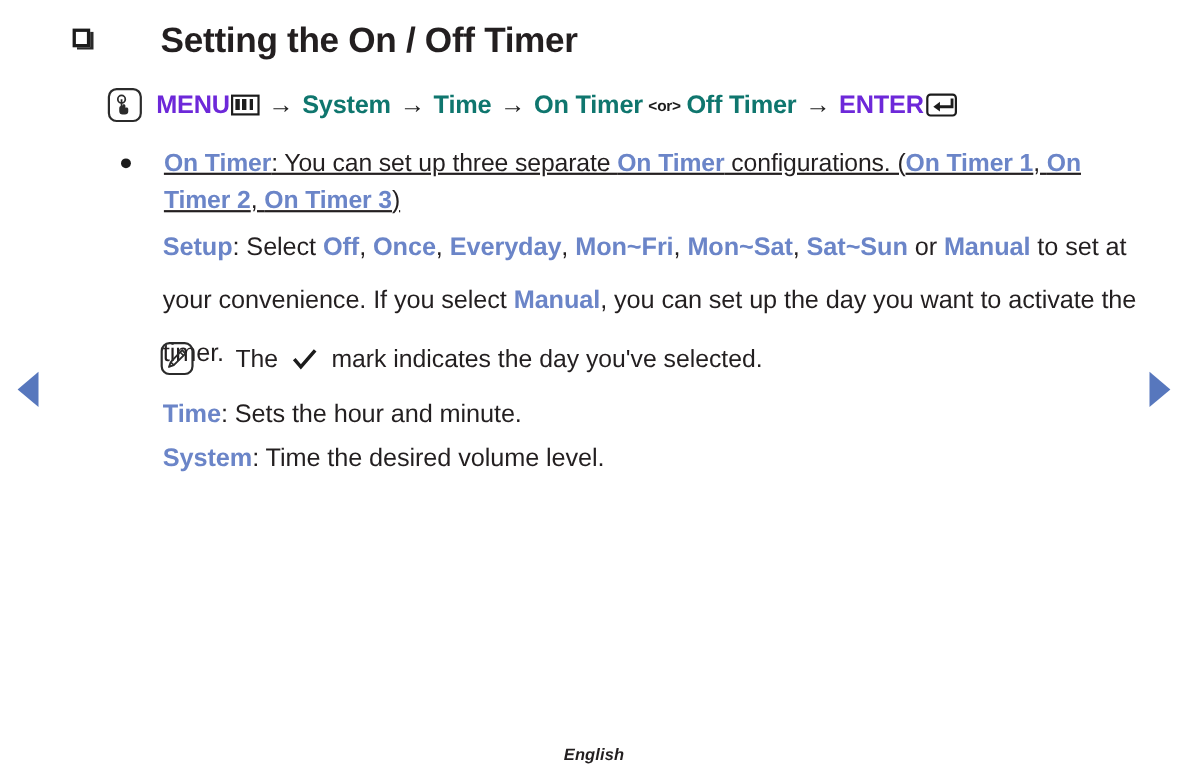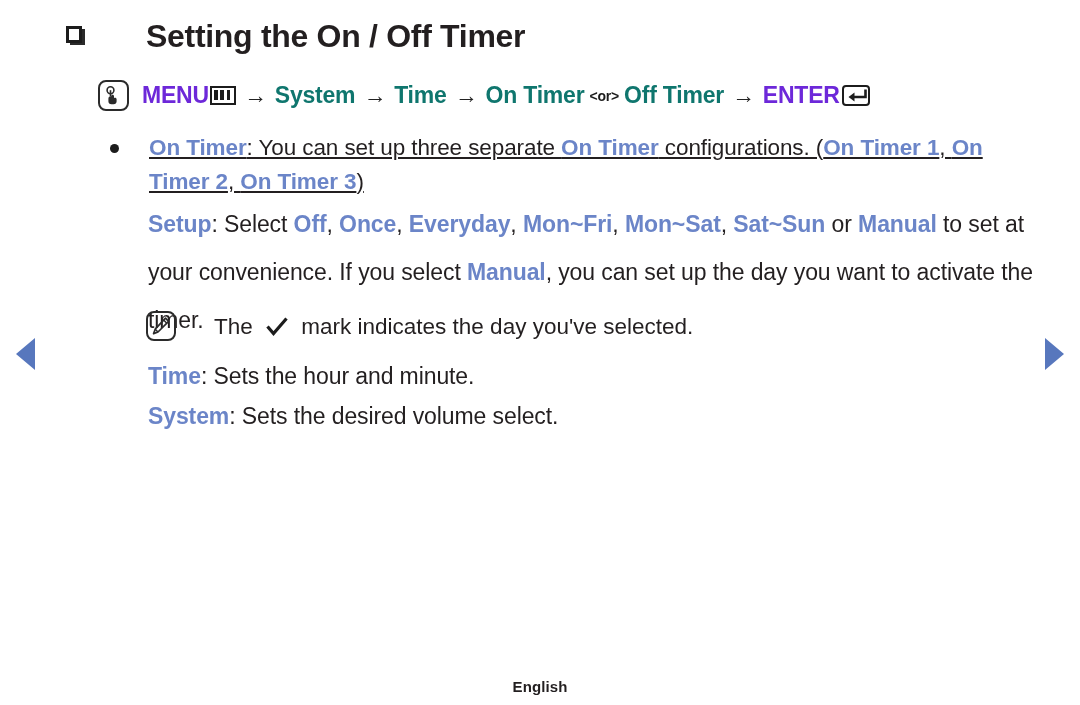--- a/index.html
+++ b/index.html
@@ -205,20 +205,21 @@
   
   .footer {
     position: absolute;
     left: 0; right: 0;
     top: 678px;
     text-align: center;
     font-size: 15px;
     font-weight: bold;
     color: #231f20;
     letter-spacing: 0.1px;
+    font-style: italic;
   }
 </style>
 </head>
 <body>
 
 <div class="page-title-row">
   <span class="sq-bullet">
     <span class="shadow"></span>
       <span class="face"></span>
   </span>
@@ -286,18 +287,18 @@
       <path d="M12.6 4.0 L15.8 7.2" stroke="#2b2b2b" stroke-width="1.5"></path>
     </svg>
   </span>
   <span><span class="plain">The </span><span class="check-mark"><svg width="24" height="20" viewBox="0 0 24 20">
           <path d="M2.5 9.5 L8.5 16.5 L21.5 1.5" stroke="#1c1c1c" stroke-width="3.2" fill="none" stroke-linecap="butt" stroke-linejoin="miter"></path>
         </svg></span><span class="plain"> mark indicates the day you've selected.</span></span>
 </div>
 
 <div class="indented" style="top:336px;margin-top:16px;"><span class="b">Time</span><span class="plain">: Sets the hour and minute.</span></div>
 
-<div class="indented" style="top:392px;"><span class="b">System</span><span class="plain">: Sets the desired volume select.</span></div>
+<div class="indented" style="top:392px;"><span class="b">System</span><span class="plain">: Time the desired volume level.</span></div>
 
 <div class="nav-arrow nav-left"></div>
 <div class="nav-arrow nav-right"></div>
 
 <div class="footer">English</div>
 
 </body></html>

